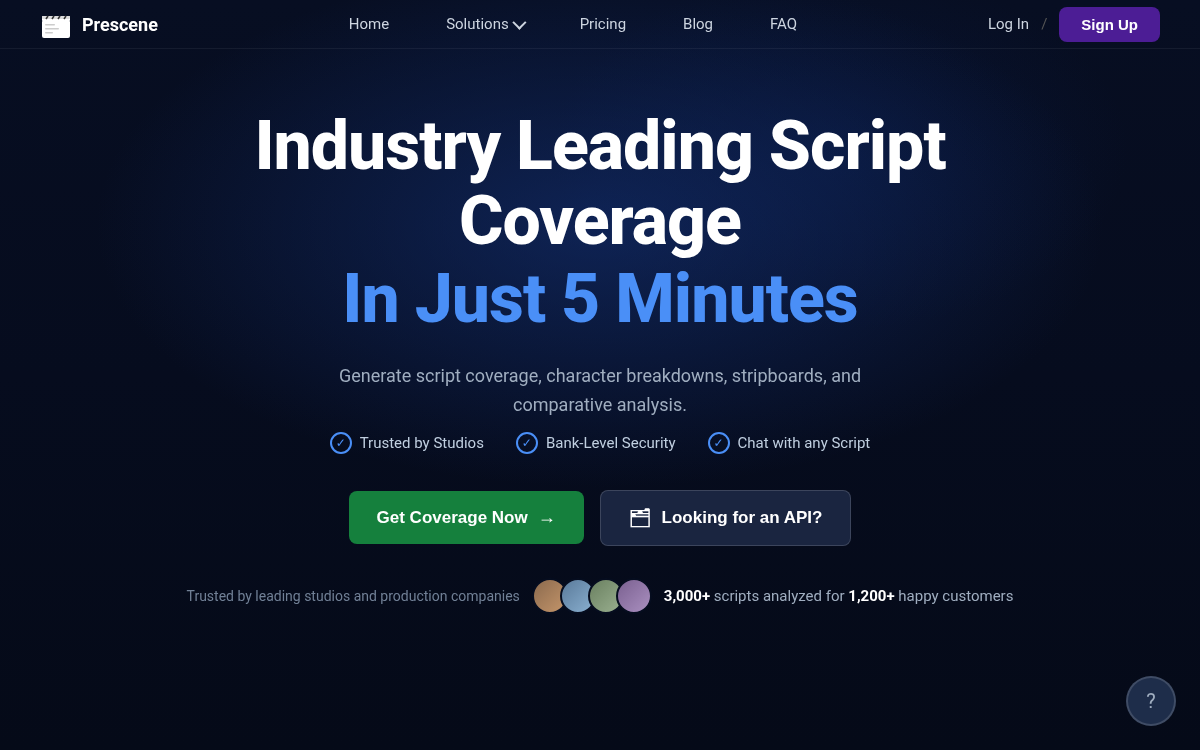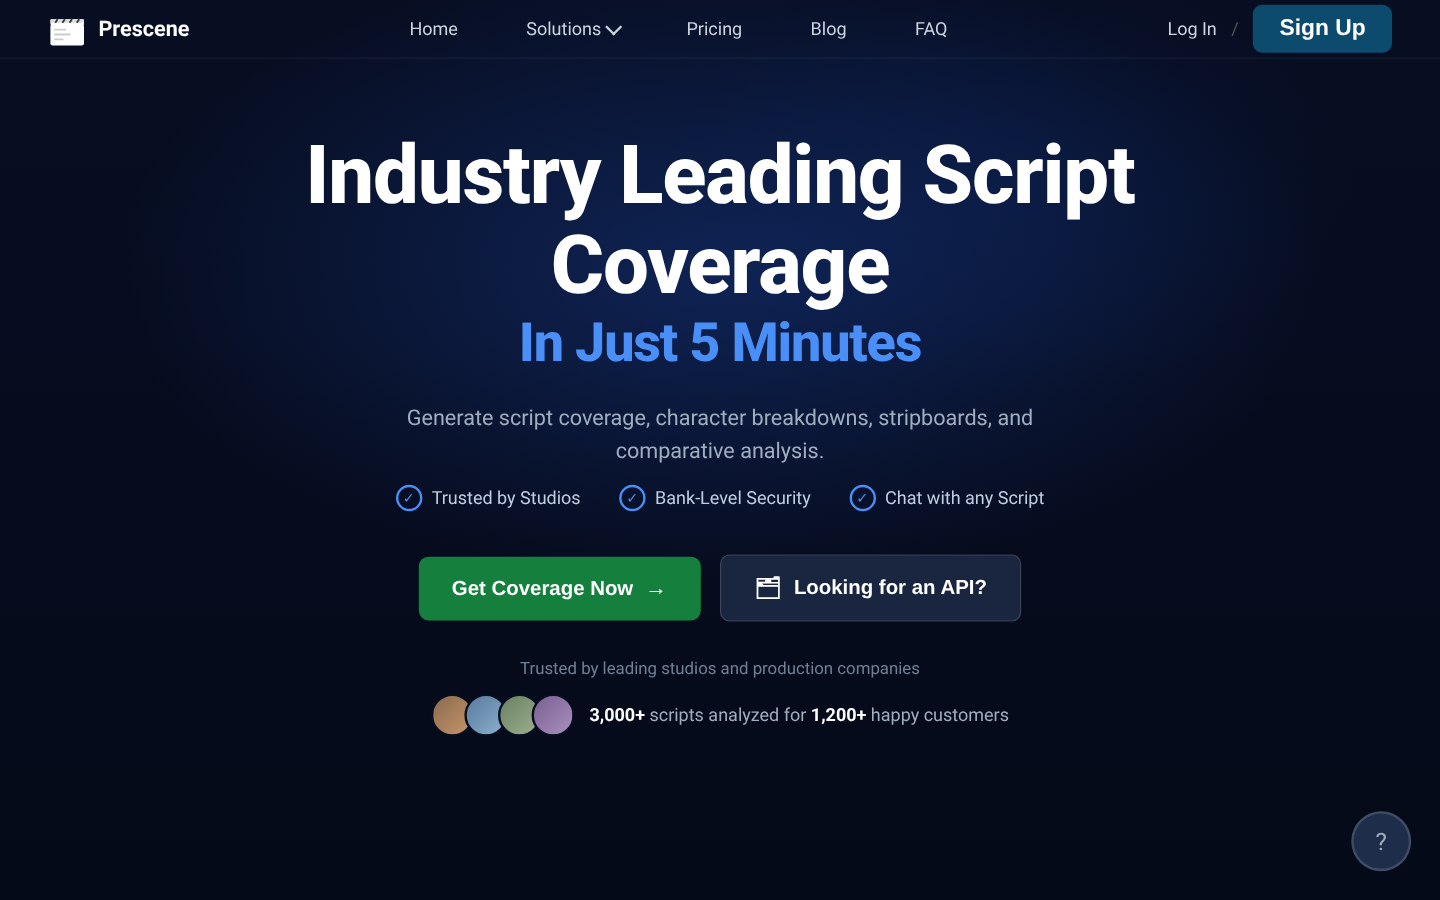--- a/index.html
+++ b/index.html
@@ -98,26 +98,26 @@
       color: #cdd5e0;
       cursor: pointer;
     }
 
     .nav-separator {
       color: #555;
       font-size: 15px;
     }
 
     .btn-signup {
-      background: #0c4a6e;
+      background: #4c1d95;
       color: #fff;
       border: none;
       border-radius: 8px;
       padding: 9px 22px;
-      font-size: 19px;
+      font-size: 15px;
       font-weight: 600;
       cursor: pointer;
       transition: background 0.2s;
     }
 
     
     .hero {
       position: relative;
       z-index: 5;
       display: flex;
@@ -131,21 +131,21 @@
     .hero-title {
       font-size: 68px;
       font-weight: 800;
       line-height: 1.1;
       color: #ffffff;
       letter-spacing: -1px;
       max-width: 900px;
     }
 
     .hero-subtitle {
-      font-size: 45px;
+      font-size: 68px;
       font-weight: 800;
       line-height: 1.2;
       color: #4a8ff7;
       letter-spacing: -1px;
     }
 
     .hero-description {
       margin-top: 22px;
       font-size: 18px;
       color: #a0aec0;
@@ -222,21 +222,21 @@
       display: flex;
       align-items: center;
       gap: 10px;
       transition: background 0.2s;
     }
 
     
     .social-proof {
       margin-top: 32px;
       display: flex;
-      flex-direction: column;
+      flex-direction: row;
       align-items: center;
       gap: 12px;
     }
 
     .trusted-text {
       font-size: 14px;
       color: #718096;
     }
 
     .avatars-row {

